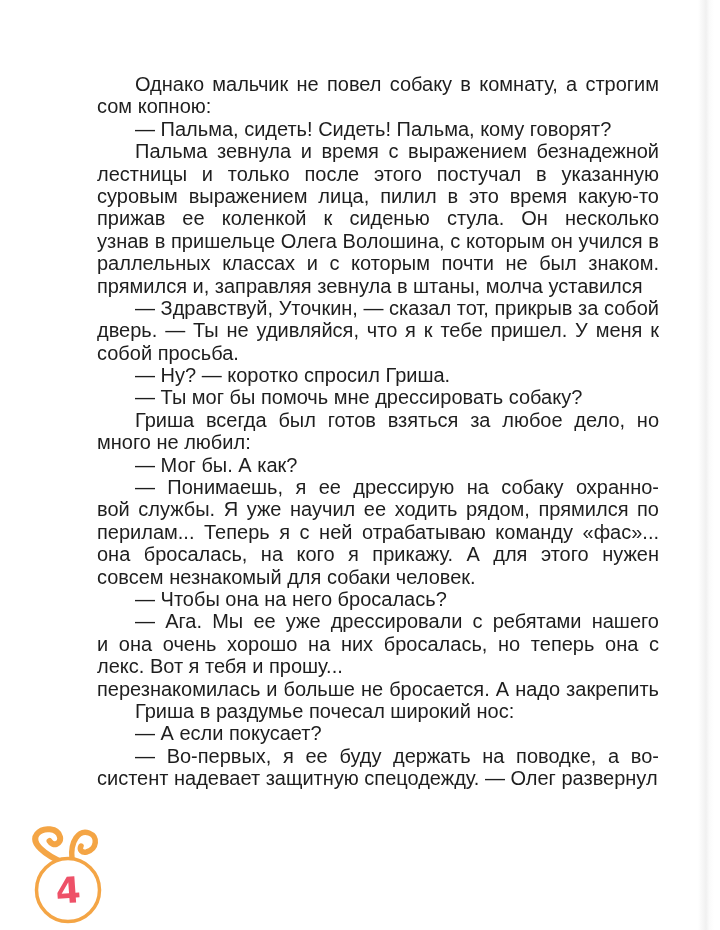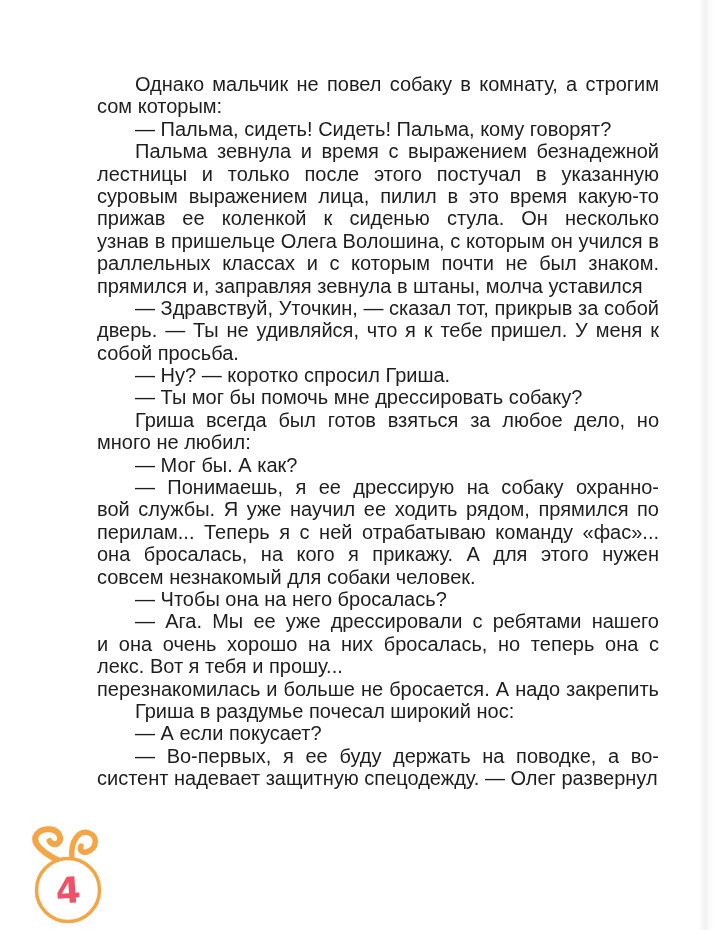--- a/index.html
+++ b/index.html
@@ -69,21 +69,21 @@
   }
 </style>
 </head>
 <body>
 
 <div class="book-page">
 
   <div class="text-block">
       <div class="paragraph">
         <div class="line indent just">Однако мальчик не повел собаку в комнату, а строгим голо-</div>
-        <div class="line">сом которым:</div>
+        <div class="line">сом копною:</div>
       </div>
       <div class="paragraph">
         <div class="line indent">— Пальма, сидеть! Сидеть! Пальма, кому говорят? Сидеть!</div>
       </div>
       <div class="paragraph">
         <div class="line indent just">Пальма зевнула и время с выражением безнадежной скуки на</div>
         <div class="line just">лестницы и только после этого постучал в указанную бабушкой</div>
       </div>
       <div class="paragraph">
         <div class="line just">суровым выражением лица, пилил в это время какую-то дощечку,</div>

